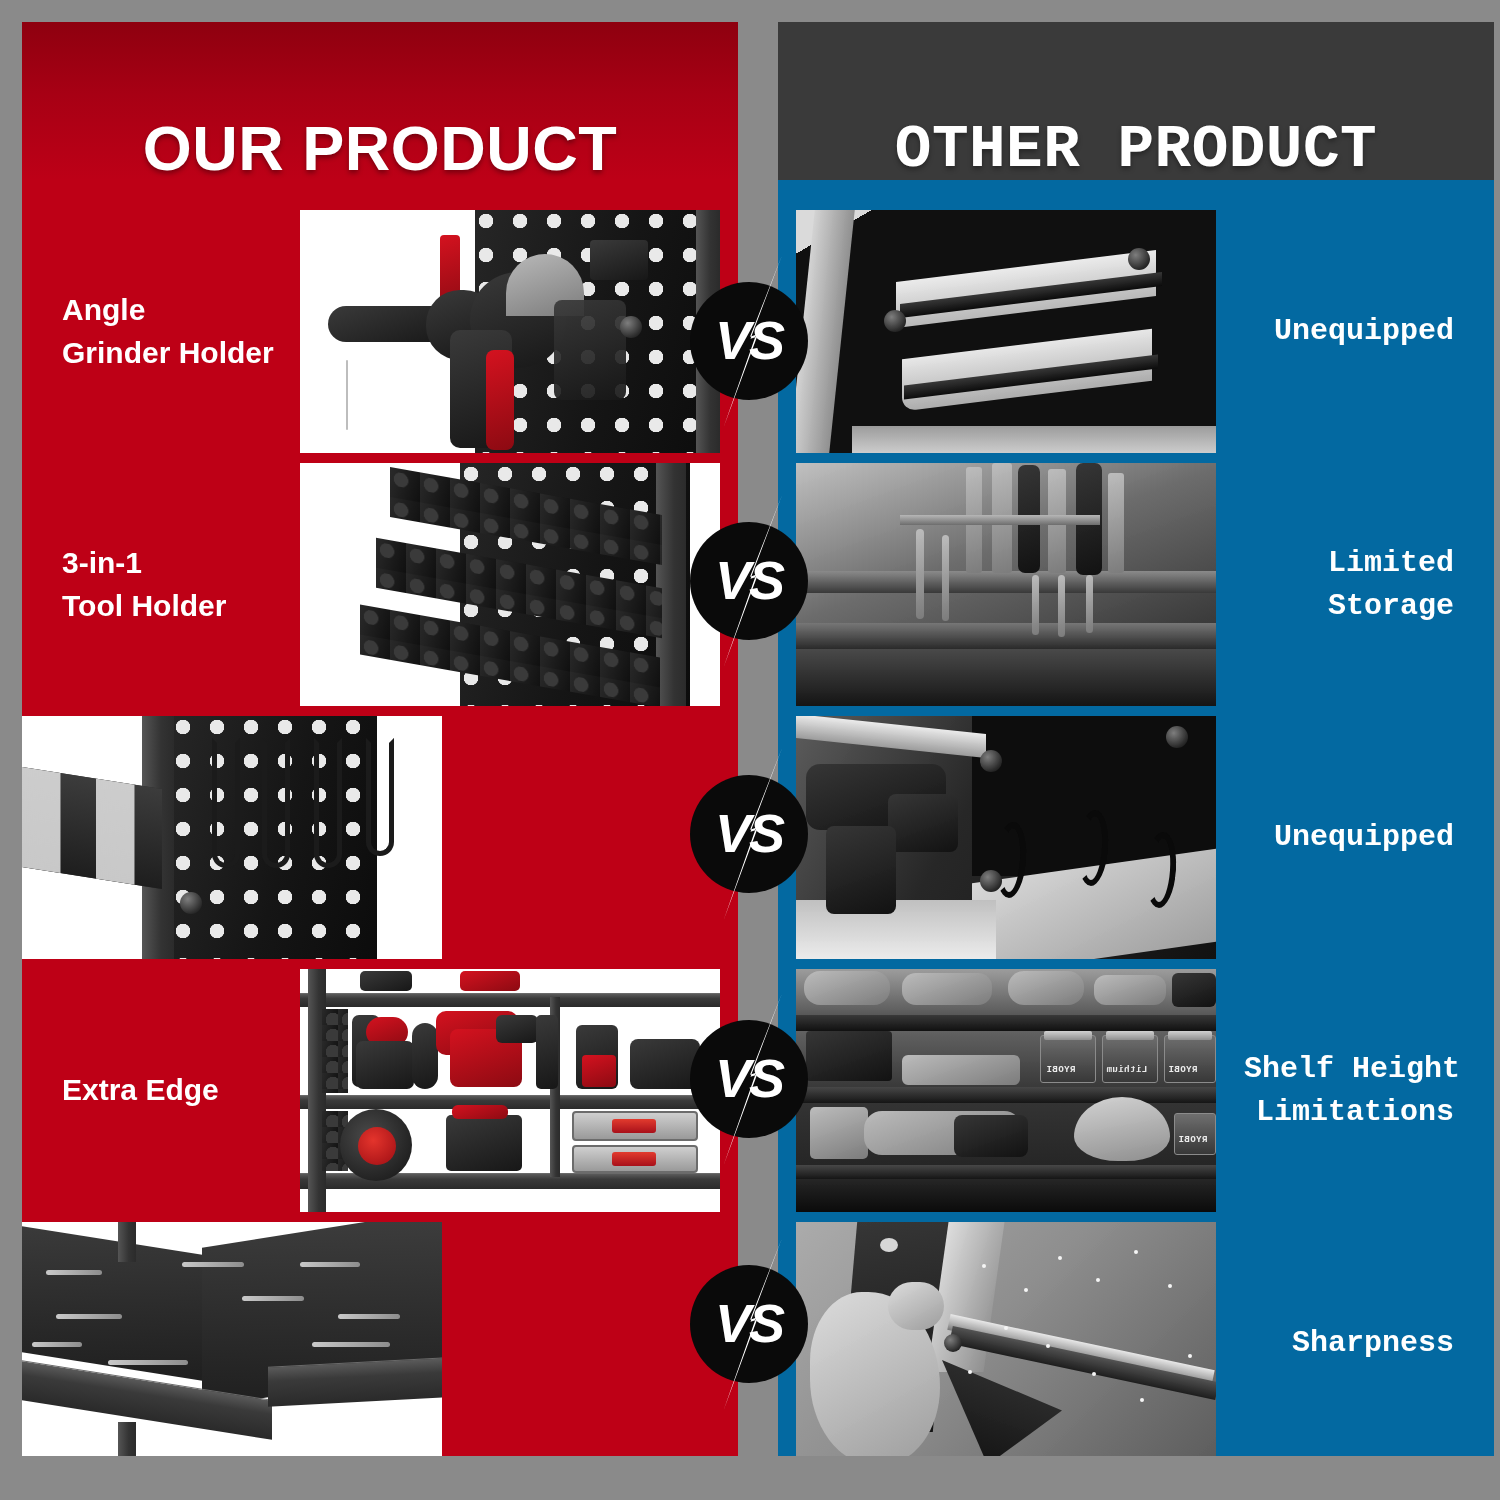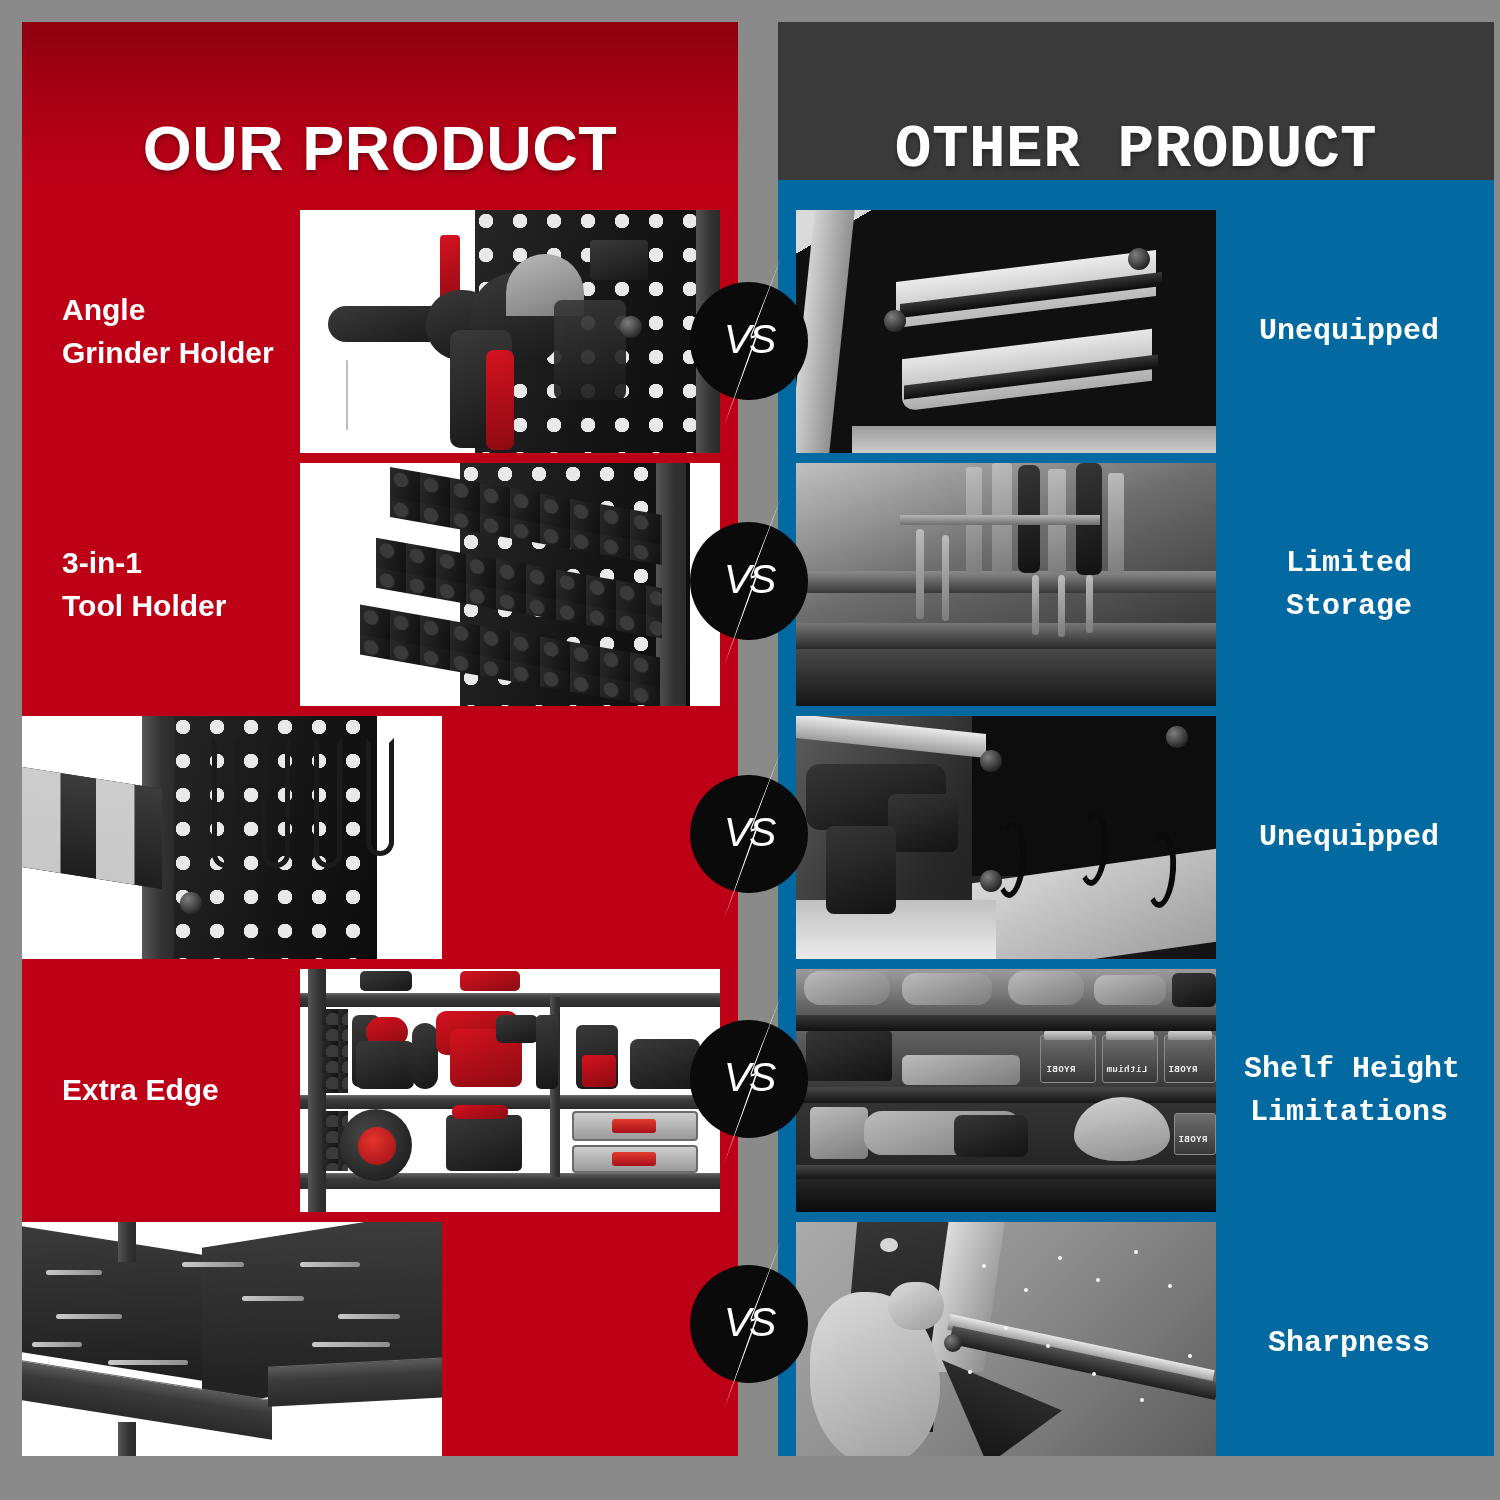--- a/index.html
+++ b/index.html
@@ -74,21 +74,21 @@
   .label {
     width: 278px;
     padding: 0 22px 0 40px;
     color: #fff;
     font-size: 30px;
     font-weight: 700;
     line-height: 1.42;
   }
   .col-right .label {
     padding: 0 40px 0 28px;
-    text-align: center;
+    text-align: right;
     font-size: 30px;
   }
   .label .ln { display: block; white-space: nowrap; }
 
   .shot {
     position: relative;
     width: 420px;
     height: 243px;
     background: #fff;
     overflow: hidden;
@@ -226,22 +226,22 @@
   }
   .vs-disc {
     position:absolute; inset:0;
     border-radius:50%;
     background:#0a0a0a;
   }
   .vs-text {
     position:absolute; inset:0;
     display:flex; align-items:center; justify-content:center;
     color:#fff;
-    font-size:41px;
-    font-weight:400;
+    font-size:54px;
+    font-weight:700;
     font-style:italic;
     letter-spacing:-2px;
     line-height:1;
     padding-bottom:3px;
   }
   .vs-bolt {
     position:absolute;
     left:50%; top:-32px;
     width:26px; height:184px;
     margin-left:-7px;

